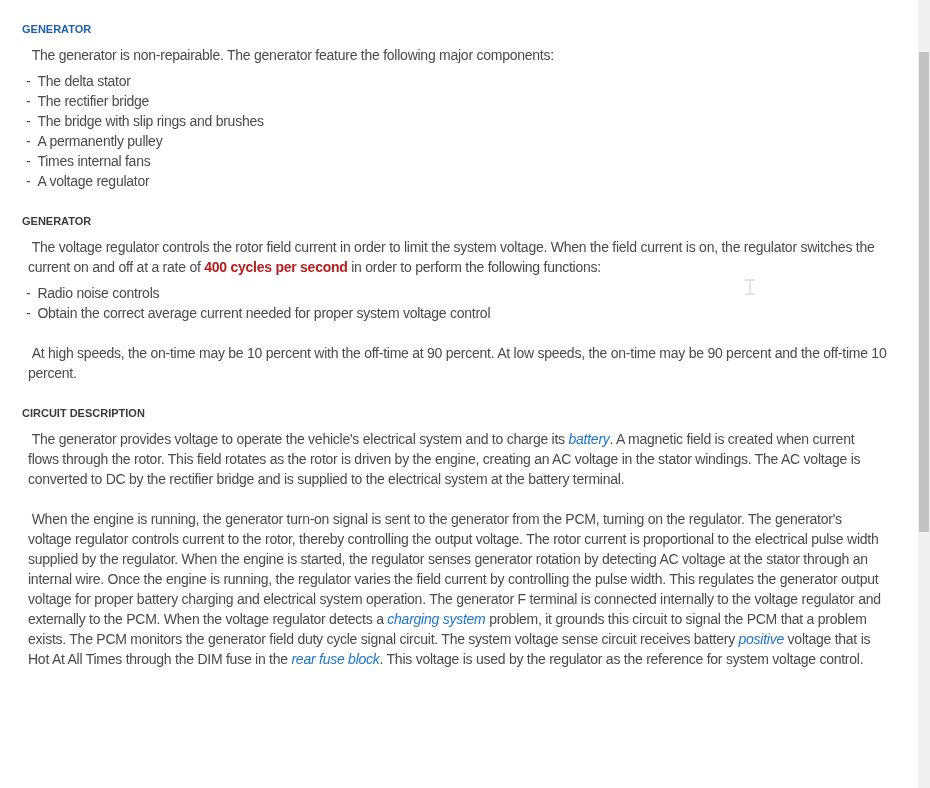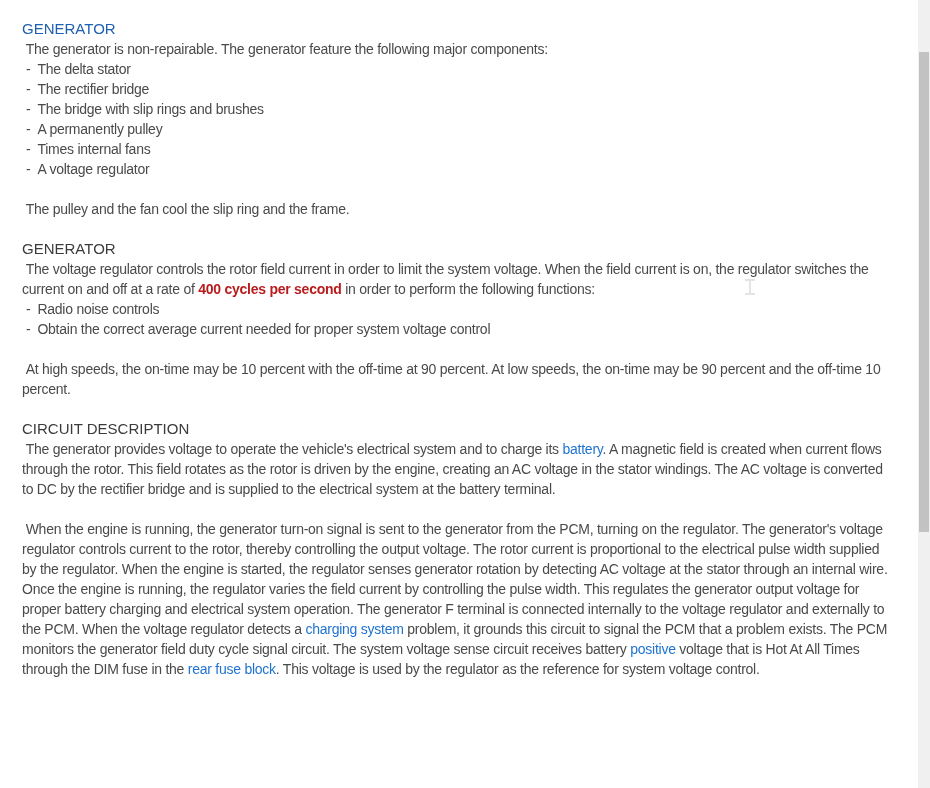--- a/index.html
+++ b/index.html
@@ -19,49 +19,50 @@
     letter-spacing: -0.25px;
     color: #4a4a4a;
   }
   .content {
     position: absolute;
     top: 19px;
     left: 22px;
     width: 872px;
   }
   .section-heading {
-    font-size: 15px;
-    font-weight: normal;
+    font-size: 11px;
+    font-weight: bold;
     line-height: 20px;
     color: #3b3b3b;
     letter-spacing: 0;
   }
   .section-heading.blue { color: #1d5fb0; }
   .section-heading.spaced { margin-top: 20px; }
   .para {
-    margin: 0;
+    margin: 6px;
     white-space: pre-wrap;
   }
   .para.spaced { margin-top: 20px; }
   .bullet-list { margin: 0; }
   .bullet-row {
     display: flex;
     align-items: flex-start;
     padding-left: 4px;
   }
   .bullet-dash {
     flex: 0 0 auto;
     margin-right: 7px;
   }
   .bullet-text { flex: 1 1 auto; }
   b { font-weight: bold; color: #b91c1c; }
   a.inline-link {
     color: #1e73d2;
     text-decoration: none;
     cursor: pointer;
+    font-style: italic;
   }
   
   .ibeam {
     position: absolute;
     left: 743px;
     top: 278px;
     width: 14px;
     height: 18px;
     pointer-events: none;
   }
@@ -130,21 +131,20 @@
       </div>
       <div class="bullet-row">
         <span class="bullet-dash">-</span>
         <span class="bullet-text">Times internal fans</span>
       </div>
       <div class="bullet-row">
         <span class="bullet-dash">-</span>
         <span class="bullet-text">A voltage regulator</span>
       </div>
     </div>
-    <p class="para spaced"> The pulley and the fan cool the slip ring and the frame.</p>
 
     <div class="section-heading spaced">GENERATOR</div>
     <p class="para"><span> The voltage regulator controls the rotor field current in order to limit the system voltage. When the field current is on, the regulator switches the current on and off at a rate of </span><b>400 cycles per second</b><span> in order to perform the following functions:</span></p>
     <div class="bullet-list">
       <div class="bullet-row">
         <span class="bullet-dash">-</span>
         <span class="bullet-text">Radio noise controls</span>
       </div>
       <div class="bullet-row">
         <span class="bullet-dash">-</span>

